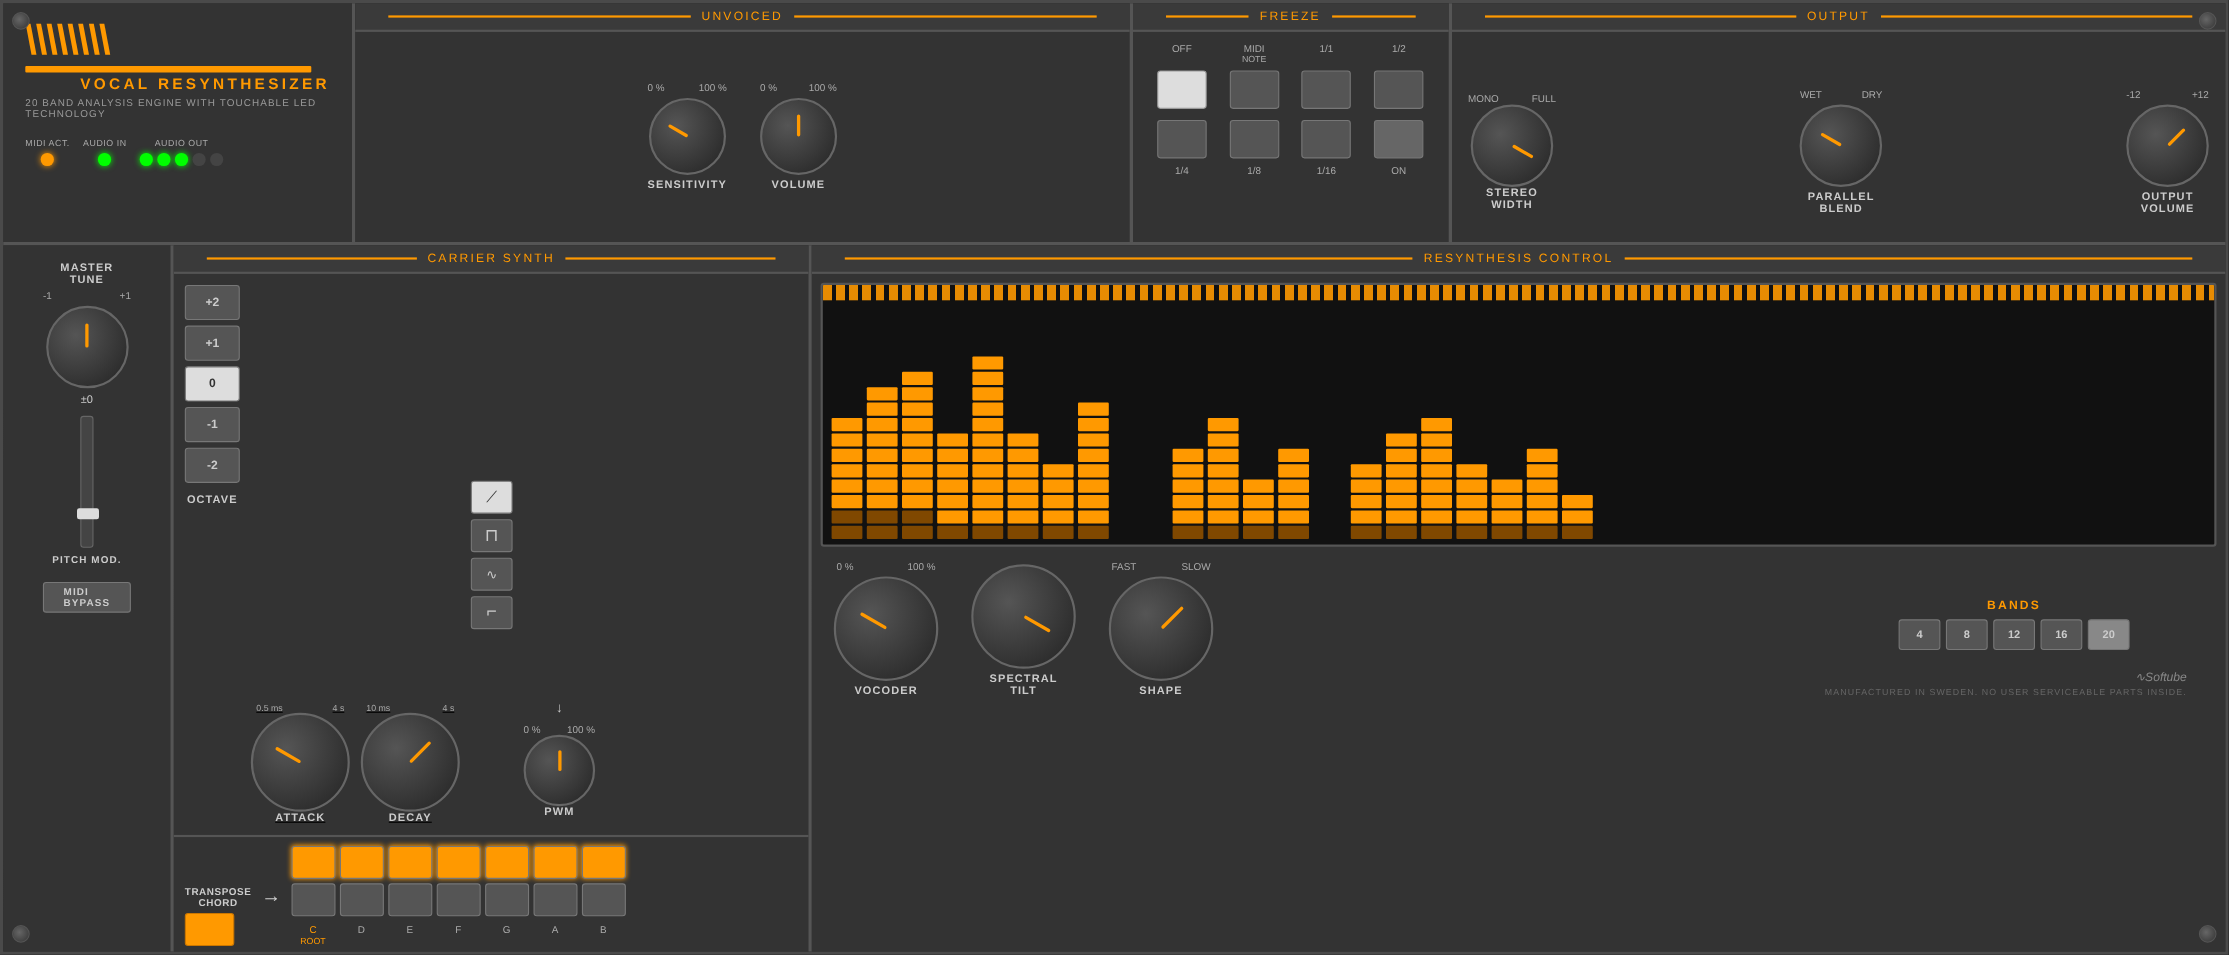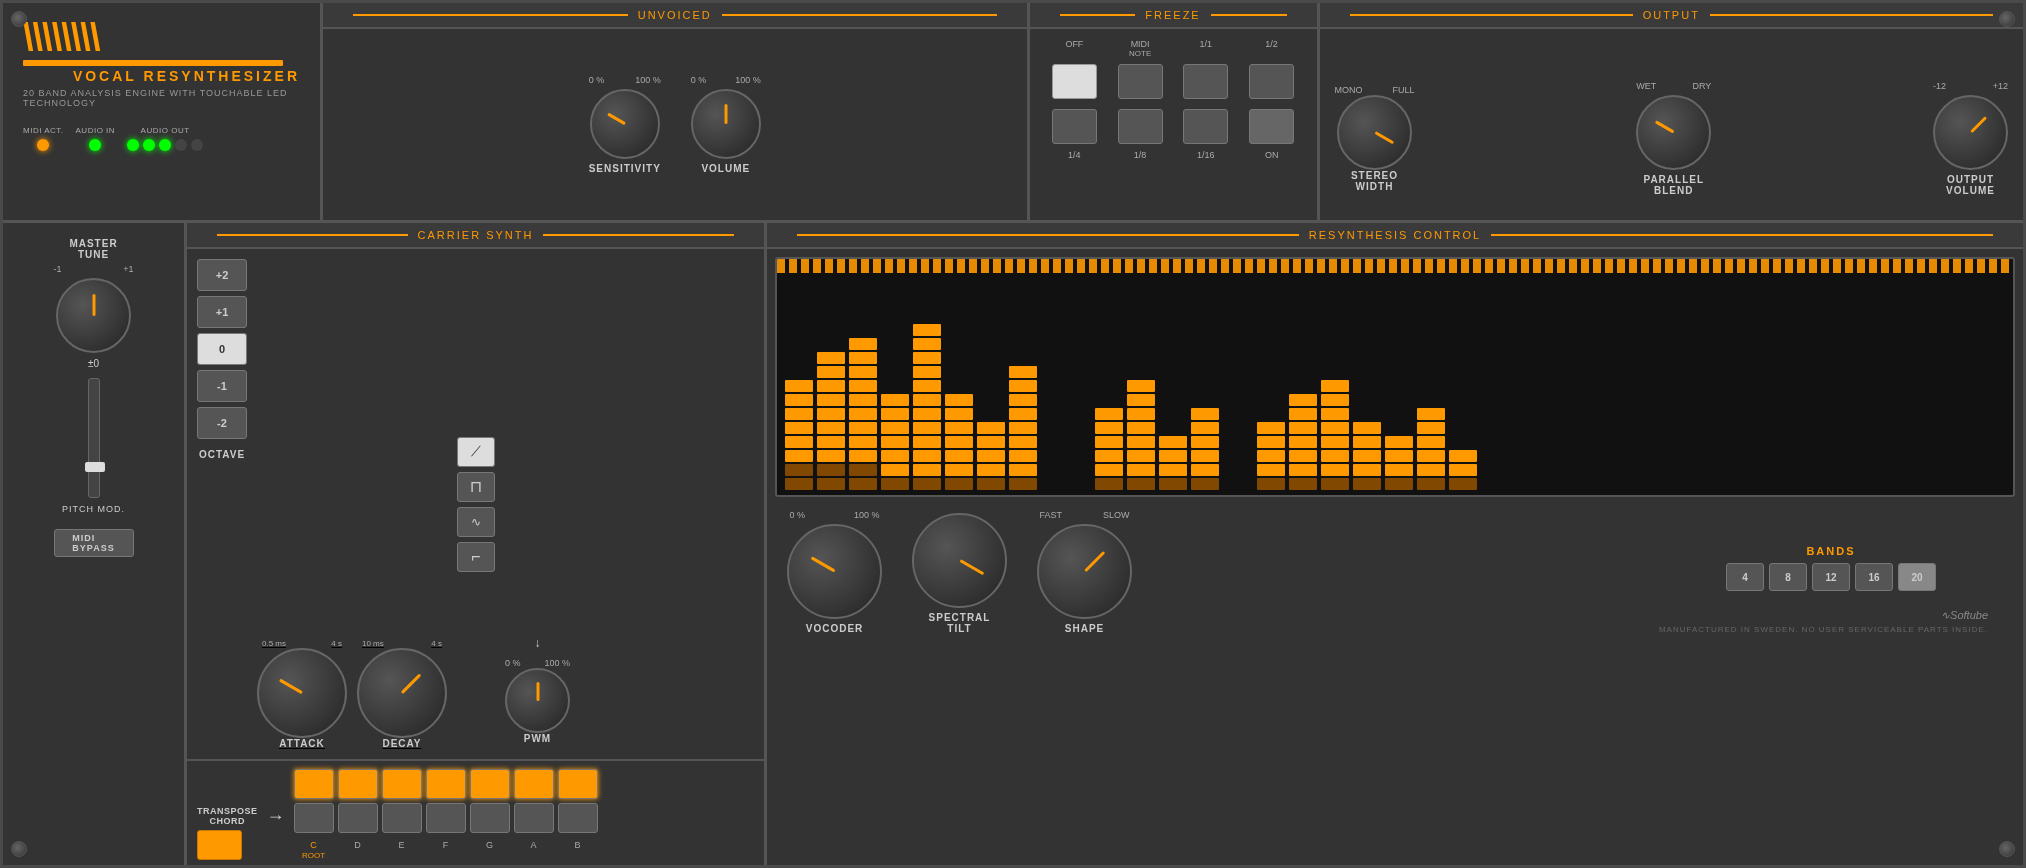--- a/index.html
+++ b/index.html
@@ -285,21 +285,21 @@
     }
 
     
     .main-body {
       display: flex;
       flex: 1;
     }
 
     
     .left-panel {
-      width: 184px;
+      width: 155px;
       background: #333;
       border-right: 3px solid #555;
       display: flex;
       flex-direction: column;
       align-items: center;
       padding: 15px 10px;
     }
 
     .master-tune-label {
       color: #ccc;
@@ -340,21 +340,21 @@
       background: #ddd;
       border-radius: 2px;
       position: absolute;
       left: -4px;
       top: 70%;
     }
 
     .pitch-mod-label {
       color: #ccc;
       font-size: 9px;
-      font-weight: 400;
+      font-weight: 700;
       letter-spacing: 1px;
       text-align: center;
       margin-top: 6px;
     }
 
     .midi-bypass-btn {
       margin-top: 15px;
       width: 80px;
       height: 28px;
       background: #555;

